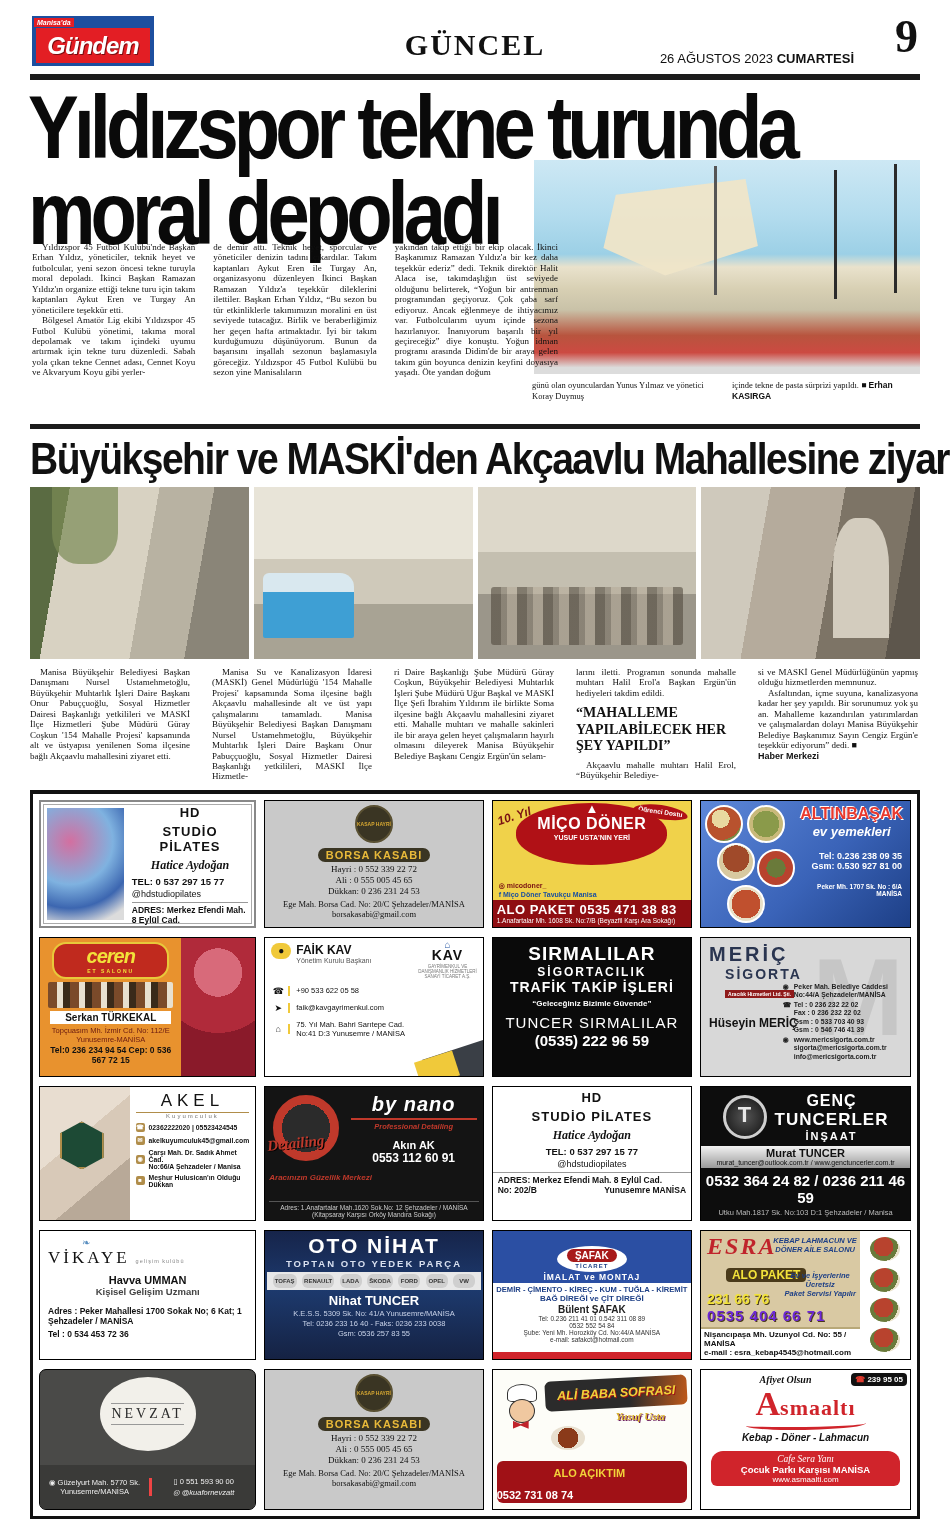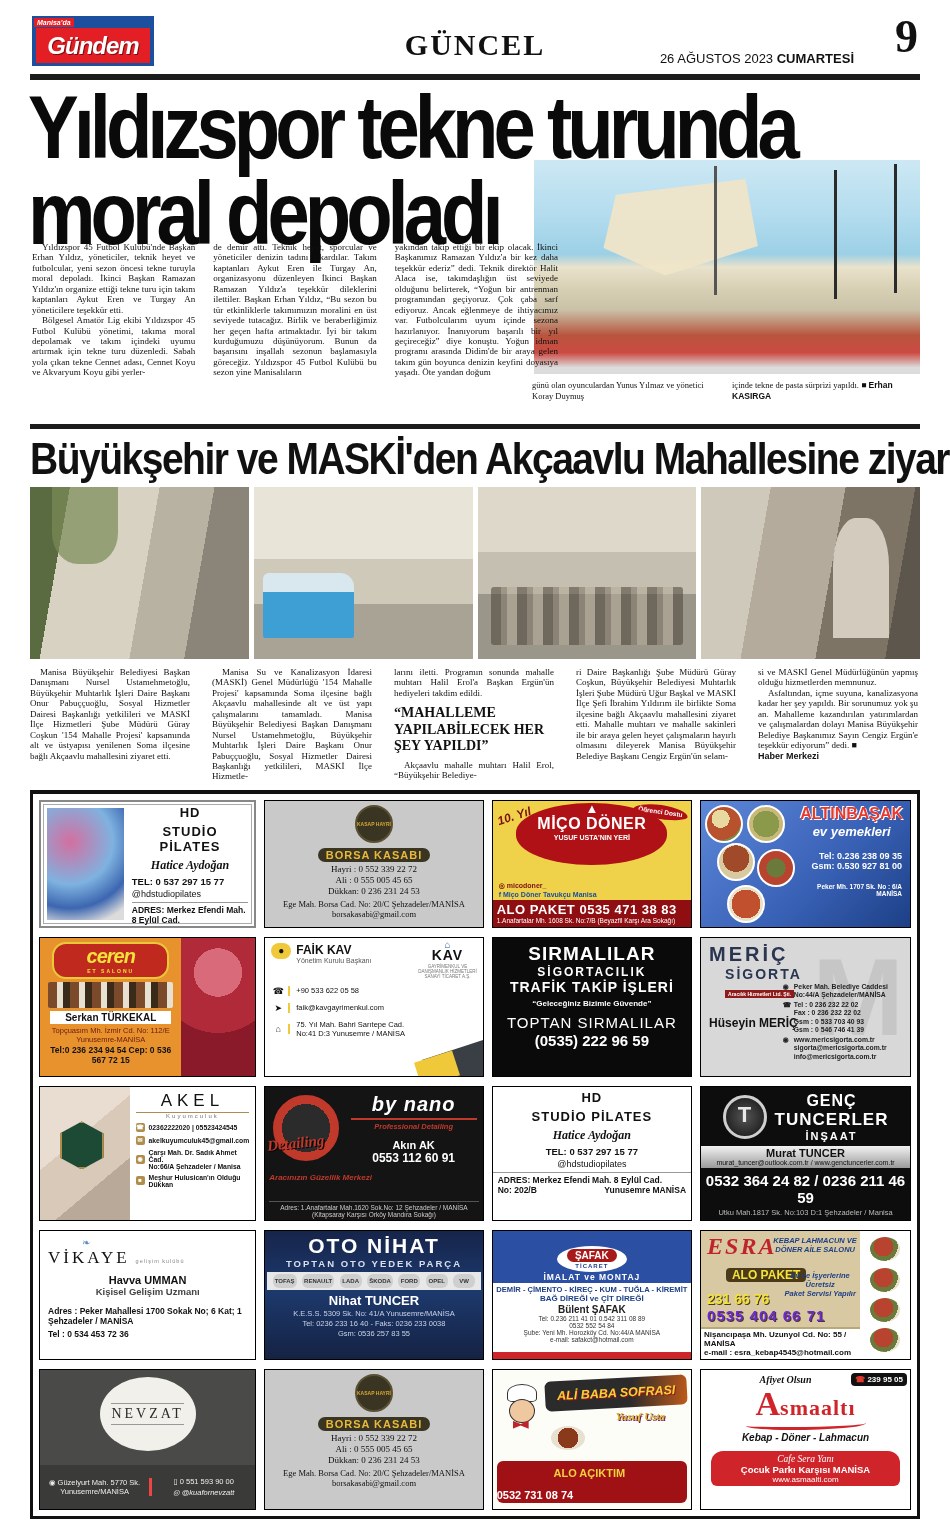--- a/index.html
+++ b/index.html
@@ -229,21 +229,21 @@
   .esra-alo .a1{font:900 12px "Liberation Sans",sans-serif;color:#f2e23a;background:#4a3a1a;padding:0 6px;border-radius:4px;}
   .esra-alo .a2{font:900 14px "Liberation Sans",sans-serif;color:#f2e23a;text-shadow:1px 1px 0 #4a3a1a;}
   .esra-alo .a3{font:900 15px "Liberation Sans",sans-serif;color:#6d28d9;text-shadow:1px 1px 0 #4a3a1a;letter-spacing:1px;}
   .esra-note{position:absolute;right:4px;top:40px;font:italic bold 7.5px "Liberation Sans",sans-serif;color:#1d3f86;text-align:center;margin-left:44px;}
   .esra-foot{position:absolute;left:0;right:0;bottom:0;background:#fff;border-top:2px solid #b8a878;padding:1px 3px 2px;}
   .esra-addr{font:bold 8px "Liberation Sans",sans-serif;}
   .esra-mail{font:bold 8px "Liberation Sans",sans-serif;}
   .esra-strip{flex:1;background:#fff;display:flex;flex-direction:column;align-items:center;justify-content:space-evenly;}
   .esra-strip span{width:30px;height:24px;border-radius:50%;background:radial-gradient(circle at 45% 40%,#b8432e 0 45%,#6a7a3a 45% 65%,#e8e0c8 65%);}
   
-  .ad-nev{background:#4a4a48;}
+  .ad-nev{background:#4a4a48;border-radius:7px;}
   .nev-oval{position:absolute;left:50%;top:44px;transform:translate(-50%,-50%);width:96px;height:74px;border-radius:50%;background:#f2f0ea;display:flex;align-items:center;justify-content:center;}
   .nev-title{font:14px "Liberation Serif",serif;letter-spacing:3px;color:#2b2b2b;border-top:1px solid #999;border-bottom:1px solid #999;padding:2px 0;}
   .nev-foot{position:absolute;left:0;right:0;bottom:0;height:44px;background:#3a3a38;color:#eee;display:flex;align-items:center;}
   .nev-addr{flex:1;font-size:7.5px;text-align:center;border-right:3px solid #ef4444;padding:0 3px;}
   .nev-con{flex:1;text-align:center;font-size:7.5px;}
   .nev-soc{font-style:italic;margin-top:2px;}
   
   .ad-ali{background:#fdfdf8;}
   .ali-chef{position:absolute;left:6px;top:14px;width:44px;height:60px;}
   .ali-hat{position:absolute;left:8px;top:0;width:28px;height:16px;background:#fff;border:1.5px solid #333;border-radius:50% 50% 20% 20%;}
@@ -328,27 +328,27 @@
       <div class="vp vp4"></div>
     </div>
     <div class="a2">
       <div class="a2col">
             <p class="ind">Manisa Büyükşehir Belediyesi Başkan Danışmanı Nursel Ustamehmetoğlu, Büyükşehir Muhtarlık İşleri Daire Başkanı Onur Pabuççuoğlu, Sosyal Hizmetler Dairesi Başkanlığı yetkilileri ve MASKİ İlçe Hizmetleri Şube Müdürü Güray Coşkun '154 Mahalle Projesi' kapsamında alt ve üstyapısı yenilenen Soma ilçesine bağlı Akçaavlu mahallesini ziyaret etti.</p>
           </div>
       <div class="a2col">
             <p class="ind">Manisa Su ve Kanalizasyon İdaresi (MASKİ) Genel Müdürlüğü '154 Mahalle Projesi' kapsamında Soma ilçesine bağlı Akçaavlu mahallesinde alt ve üst yapı çalışmalarını tamamladı. Manisa Büyükşehir Belediyesi Başkan Danışmanı Nursel Ustamehmetoğlu, Büyükşehir Muhtarlık İşleri Daire Başkanı Onur Pabuççuoğlu, Sosyal Hizmetler Dairesi Başkanlığı yetkilileri, MASKİ İlçe Hizmetle-</p>
           </div>
       <div class="a2col">
+            <p>ri Daire Başkanlığı Şube Müdürü Güray Coşkun, Büyükşehir Belediyesi Muhtarlık İşleri Şube Müdürü Uğur Başkal ve MASKİ İlçe Şefi İbrahim Yıldırım ile birlikte Soma ilçesine bağlı Akçaavlu mahallesini ziyaret etti. Mahalle muhtarı ve mahalle sakinleri ile bir araya gelen heyet çalışmaların hayırlı olmasını dileyerek Manisa Büyükşehir Belediye Başkanı Cengiz Ergün'ün selam-</p>
+          </div>
+      <div class="a2col">
         <p>larını iletti. Programın sonunda mahalle muhtarı Halil Erol'a Başkan Ergün'ün hediyeleri takdim edildi.</p>
         <div class="subhead">“MAHALLEME YAPILABİLECEK HER ŞEY YAPILDI”</div>
         <p class="ind">Akçaavlu mahalle muhtarı Halil Erol, “Büyükşehir Belediye-</p>
       </div>
-      <div class="a2col">
-            <p>ri Daire Başkanlığı Şube Müdürü Güray Coşkun, Büyükşehir Belediyesi Muhtarlık İşleri Şube Müdürü Uğur Başkal ve MASKİ İlçe Şefi İbrahim Yıldırım ile birlikte Soma ilçesine bağlı Akçaavlu mahallesini ziyaret etti. Mahalle muhtarı ve mahalle sakinleri ile bir araya gelen heyet çalışmaların hayırlı olmasını dileyerek Manisa Büyükşehir Belediye Başkanı Cengiz Ergün'ün selam-</p>
-          </div>
       <div class="a2col">
         <p>si ve MASKİ Genel Müdürlüğünün yapmış olduğu hizmetlerden memnunuz.</p>
         <p class="ind">Asfaltından, içme suyuna, kanalizasyona kadar her şey yapıldı. Bir sorunumuz yok şu an. Mahalleme kazandırılan yatırımlardan ve çalışmalardan dolayı Manisa Büyükşehir Belediye Başkanımız Sayın Cengiz Ergün'e teşekkür ediyorum” dedi. ■</p>
         <span class="byline2">Haber Merkezi</span>
       </div>
     </div>
   </section>
 
   <section class="adsec">
 
@@ -467,21 +467,21 @@
           </div>
       <div class="kav-deco"></div>
       <div class="kav-deco2"></div>
     </div>
 
     <div class="ad ad-sir">
       <div class="sir1">SIRMALILAR</div>
       <div class="sir2">SİGORTACILIK</div>
       <div class="sir3">TRAFİK TAKİP İŞLERİ</div>
       <div class="sir4">“Geleceğiniz Bizimle Güvende”</div>
-      <div class="sir5">TOPTAN SIRMALILAR</div>
+      <div class="sir5">TUNCER SIRMALILAR</div>
       <div class="sir6">(0535) 222 96 59</div>
     </div>
 
     <div class="ad ad-meric">
       <div class="meric-wm">M</div>
       <div class="meric-head">
         <div class="t1">MERİÇ</div>
         <div class="t2">SİGORTA</div>
         <div class="t3">Aracılık Hizmetleri Ltd. Şti.</div>
       </div>

